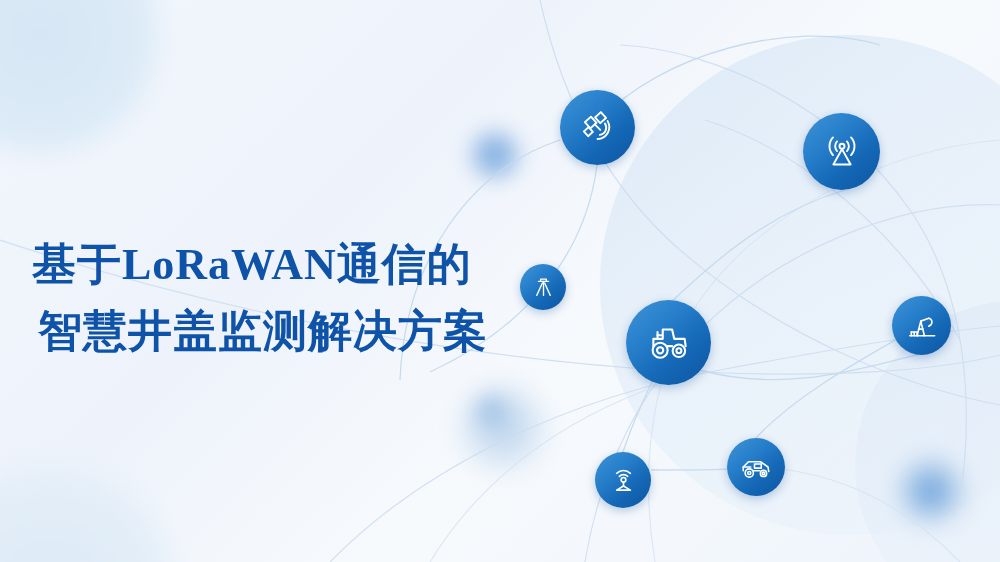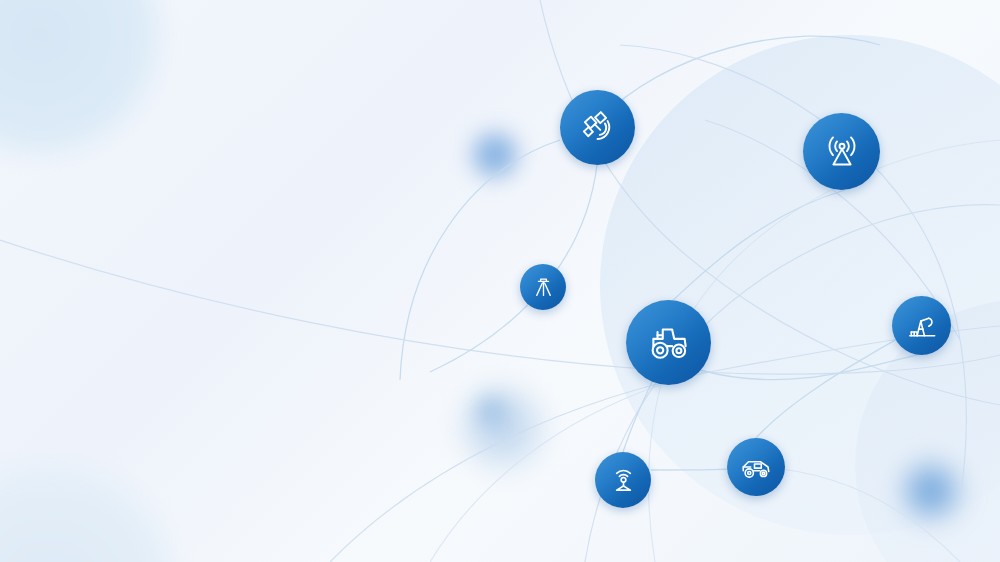--- a/index.html
+++ b/index.html
@@ -250,15 +250,17 @@
       <circle cx="34" cy="32.5" r="4.2"></circle>
       <circle cx="34" cy="32.5" r="1.7"></circle>
       <path d="M 7 29 L 7 24 L 14 17 L 30 17 L 40 24 L 41 30"></path>
       <path d="M 7 24 L 17 24"></path>
       <path d="M 21 29 L 29 29"></path>
       <rect x="22" y="20" width="9" height="5.5"></rect>
     </svg>
   </div>
 
   <div id="title-block">
+    <div class="title-line title-line-1">基于LoRaWAN通信的</div>
+    <div class="title-line title-line-2">智慧井盖监测解决方案</div>
   </div>
 
 </div>
 
 </body></html>

